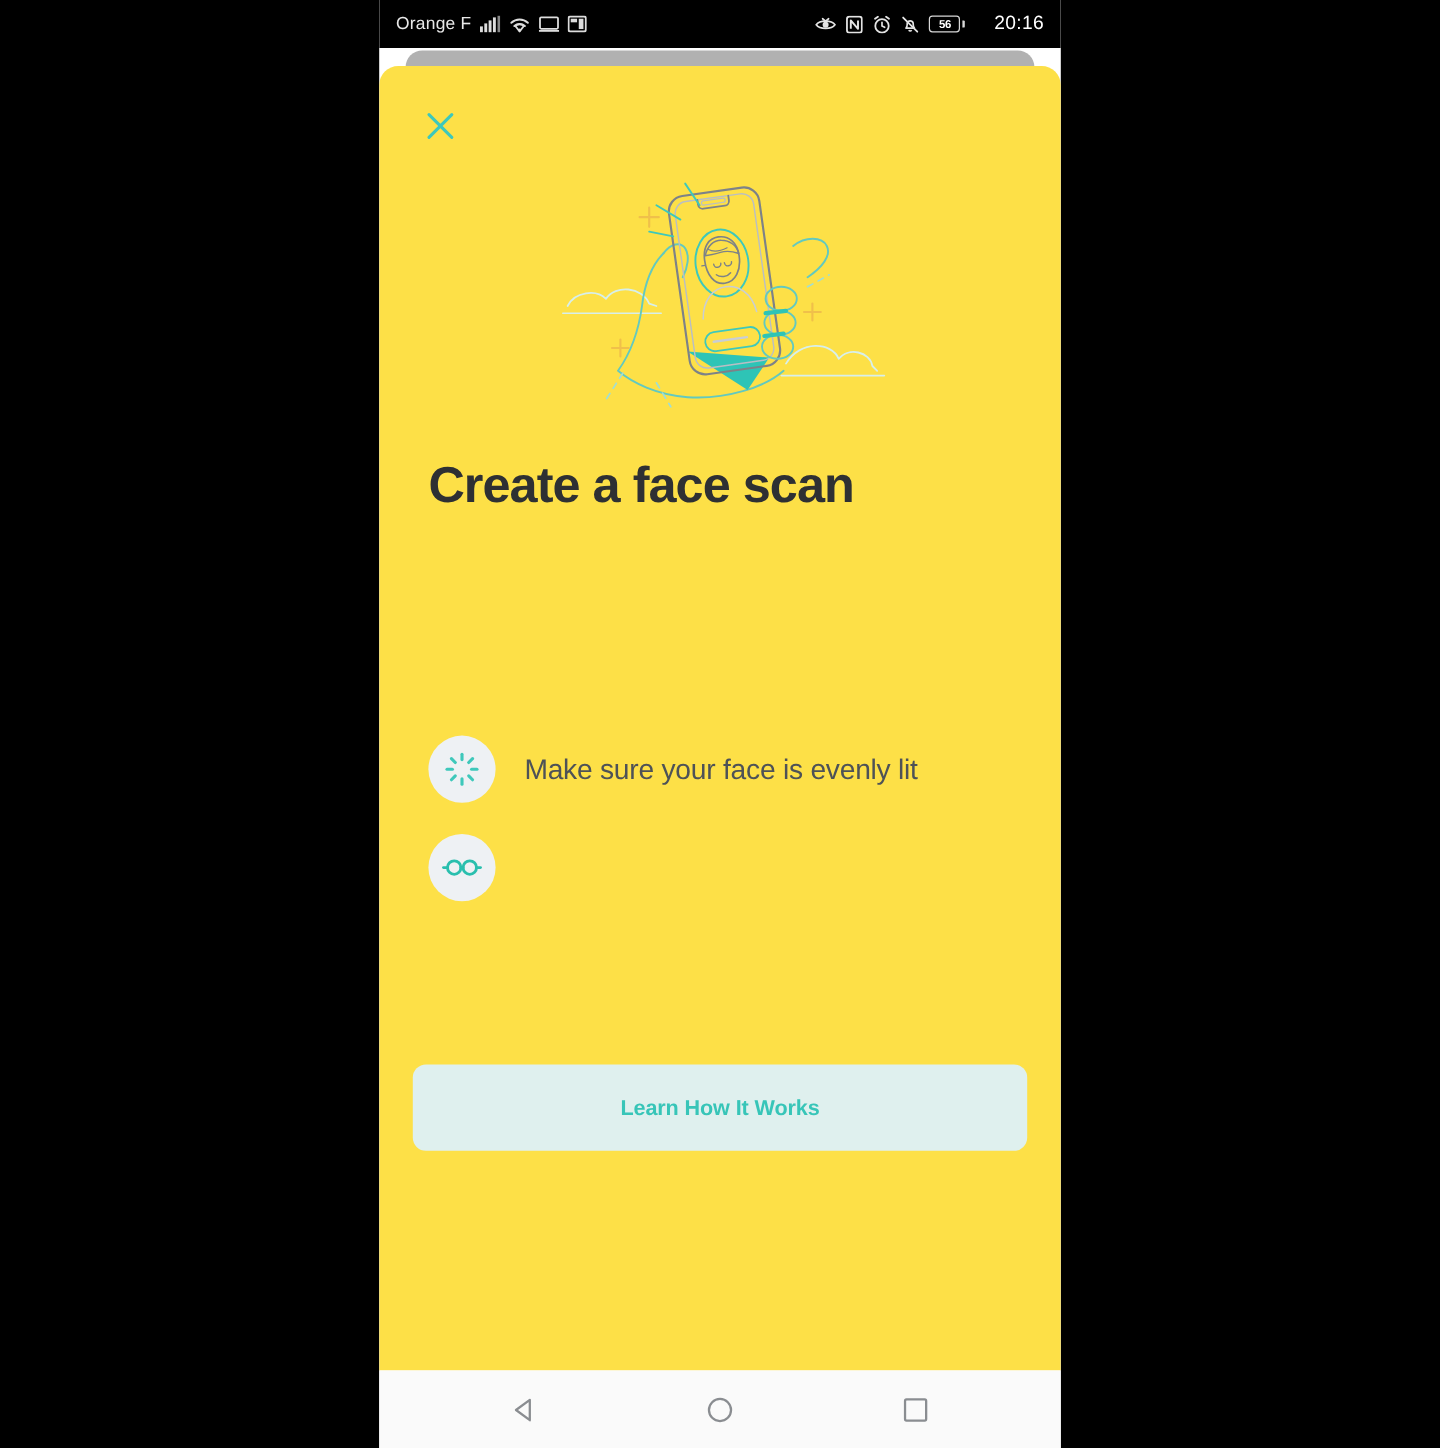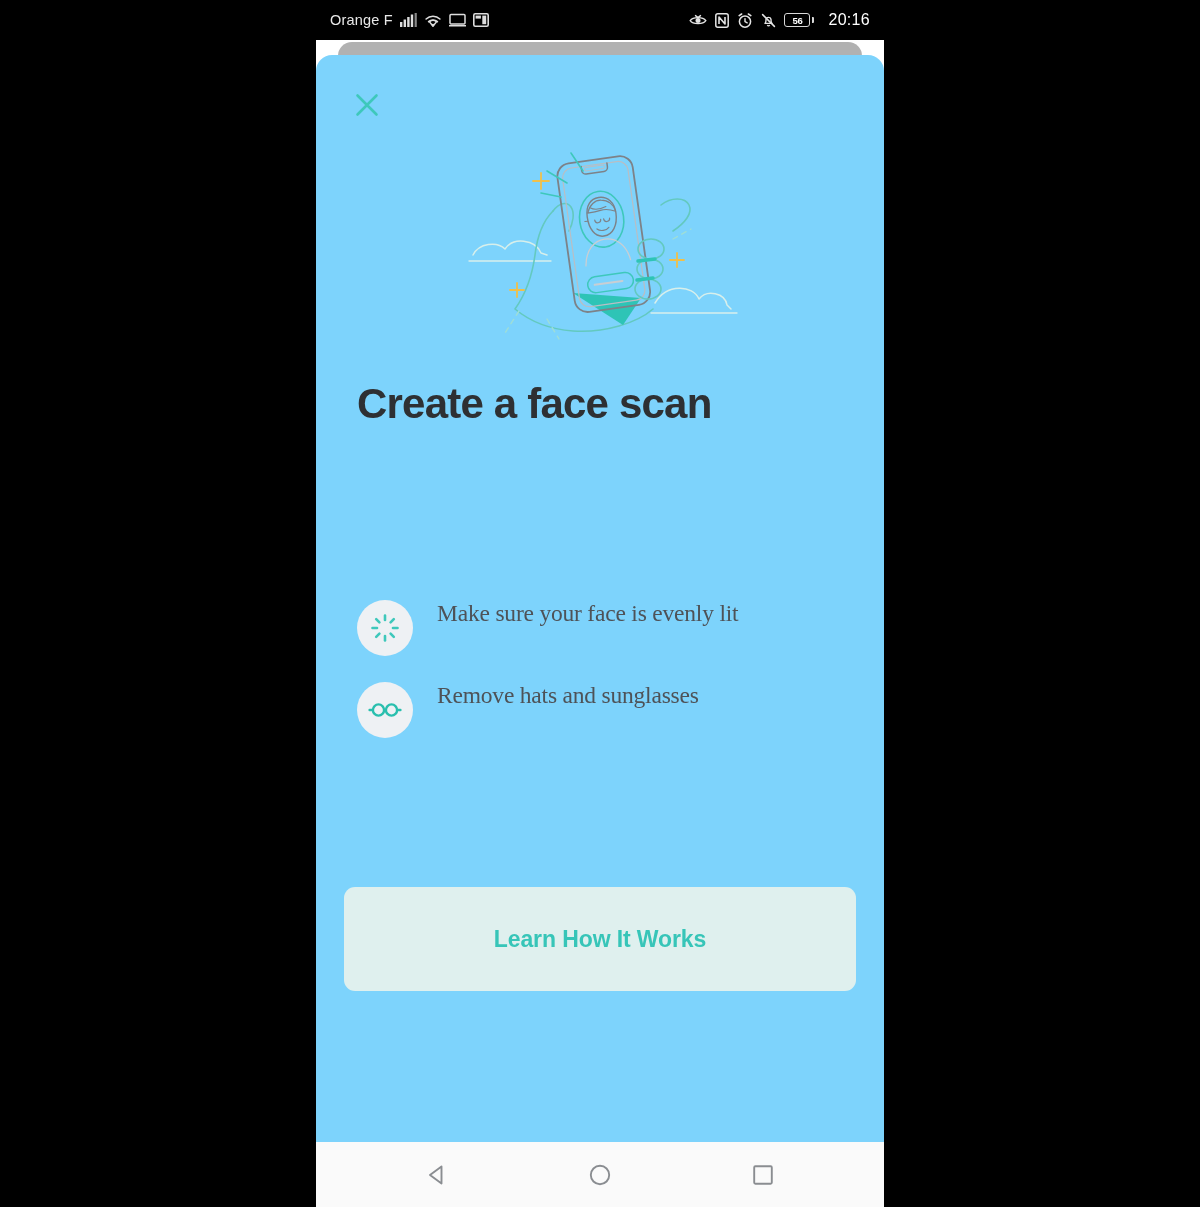--- a/index.html
+++ b/index.html
@@ -22,21 +22,21 @@
     position:absolute; left:0; top:0; width:568px; height:40px;
     background:#000; color:#fff;
     display:flex; align-items:center;
     padding:0 14px;
     font-size:14.5px;
   }
   .sb-left { display:flex; align-items:center; gap:7px; }
   .sb-right { display:flex; align-items:center; gap:8px; margin-left:auto;text-align:center; }
   .carrier { font-size:14.5px; letter-spacing:.2px; color:#e8e8e8; margin-right:0;}
   .sb-icon { display:inline-flex; align-items:center; justify-content:center; }
-  .clock { font-size:16px; color:#fff; letter-spacing:.3px; margin-left:6px;}
+  .clock { font-size:16px; color:#fff; letter-spacing:.3px; margin-left:16px;}
   .batt {
     display:inline-flex; align-items:center;
   }
   .batt-body {
     width:26px; height:14px; border:1.6px solid #d8d8d8; border-radius:3px;
     display:flex; align-items:center; justify-content:center;
     font-size:9.5px; color:#fff; font-weight:700; letter-spacing:-0.3px;
   }
   .batt-tip { width:2.5px; height:6px; background:#d8d8d8; margin-left:1.5px; border-radius:0 1px 1px 0;}
 
@@ -45,21 +45,21 @@
     position:absolute; left:22px; top:42px;
     width:524px; height:34px;
     background:#b1b1b1;
     border-radius:14px 14px 0 0;
   }
 
   
   .sheet {
     position:absolute; left:0; top:55px;
     width:568px; height:1087px;
-    background:#7dd3fc;
+    background:#fde047;
     border-radius:16px 16px 0 0;
   }
 
   .close-btn {
     position:absolute; left:31px; top:30px;
     width:40px; height:40px;
     display:flex; align-items:center; justify-content:center;
     cursor:pointer;
   }
 
@@ -73,37 +73,37 @@
     letter-spacing:-0.8px; line-height:1.06;
   }
   .subtitle {
     position:absolute; left:41px; top:417px;
     width:470px;
     font-size:23.5px; color:#64686f; line-height:1.46;
     letter-spacing:-0.1px;
   }
 
   .tips { position:absolute; left:41px; top:545px; width:490px; }
-  .tip { display:flex; align-items:flex-start; height:82px;font-family:Liberation Serif, serif; }
+  .tip { display:flex; align-items:center; height:82px; }
   .tip-icon {
     width:56px; height:56px; border-radius:50%;
     background:#eef1f4;
     display:flex; align-items:center; justify-content:center;
     flex:0 0 56px;
   }
   .tip-label {
     margin-left:24px;
     font-size:23.5px; color:#4e5257; letter-spacing:-0.2px;
   }
 
   .btn {
-    position:absolute; left:28px; width:512px; height:104px;
+    position:absolute; left:28px; width:512px; height:72px;
     border-radius:11px;
     display:flex; align-items:center; justify-content:center;
-    font-size:23px; font-weight:700; letter-spacing:-0.1px;
+    font-size:18px; font-weight:700; letter-spacing:-0.1px;
     cursor:pointer; border:none;
     font-family:"Liberation Sans", sans-serif;
   }
   .btn-secondary { top:832px; background:#dff0ee; color:#37c5b8; }
   .btn-primary   { top:946px; background:#3ec8bb; color:#ffffff; }
 
   
   .navbar {
     position:absolute; left:0; top:1142px; width:568px; height:65px;
     background:#fafafa;
@@ -290,21 +290,20 @@
           <svg width="34" height="20" viewBox="0 0 34 20">
             <g stroke="#29bfae" fill="none" stroke-width="2.4" stroke-linecap="round">
               <circle cx="10.5" cy="10" r="5.6"></circle>
               <circle cx="23.5" cy="10" r="5.6"></circle>
               <path d="M16.1 10 L17.9 10"></path>
               <path d="M1.6 10 L4.9 10"></path>
               <path d="M29.1 10 L32.4 10"></path>
             </g>
           </svg>
         </div>
-        <div class="tip-label">Remove hats and sunglasses</div>
       </div>
 
     </div>
 
     <button class="btn btn-secondary">Learn How It Works</button>
   </div>
 
   <div class="navbar">
     <div class="nav-btn">
       <svg width="26" height="26" viewBox="0 0 26 26">

